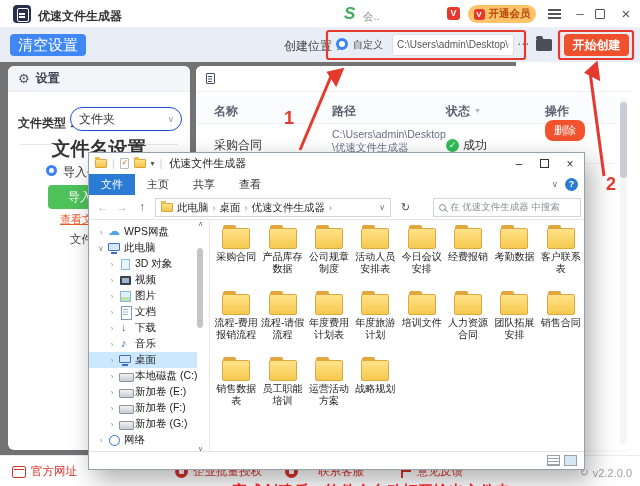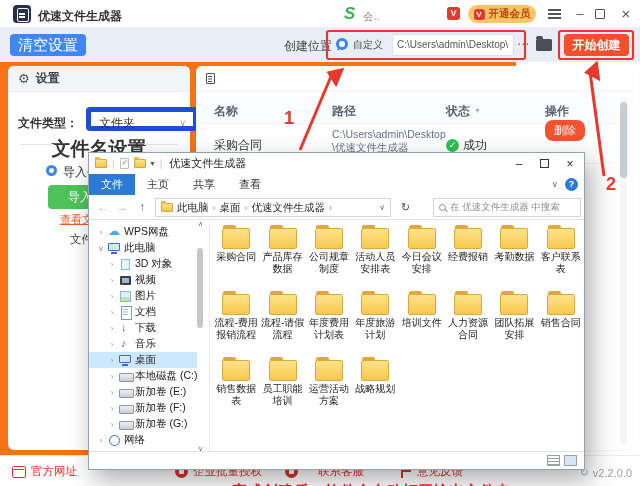--- a/index.html
+++ b/index.html
@@ -1,18 +1,18 @@
 <!DOCTYPE html>
 <html><head>
 <meta charset="utf-8">
 <style>
   * { margin:0; padding:0; box-sizing:border-box; }
   html,body { width:640px; height:486px; overflow:hidden; }
   body { font-family:"Liberation Sans","DejaVu Sans",sans-serif; background:#fff; position:relative; }
-  .page { position:absolute; inset:0; width:516px; height:486px; background:#f97316; }
+  .page { position:absolute; inset:0; width:516px; height:486px; background:#737373; }
 
   
   .titlebar { position:absolute; left:0; top:0; width:640px; height:28px; background:#fff; border-bottom:1px solid #eef0f4; z-index:2; }
   .appicon { position:absolute; left:13px; top:5px; width:18px; height:18px; background:#262f4d; border-radius:4px; }
   .appicon::before { content:''; position:absolute; left:4px; top:3px; width:10px; height:12px; border:1.2px solid #fff; border-radius:2px; }
   .appicon::after { content:''; position:absolute; left:6px; top:8px; width:6px; height:1.5px; background:#fff; box-shadow:0 3px 0 #fff; }
   .apptitle { position:absolute; left:38px; top:8px; font-size:12px; font-weight:bold; color:#333; }
   .slogo { position:absolute; left:344px; top:4px; font-size:17px; font-weight:bold; font-style:italic; color:#3fae5a; }
   .member-short { position:absolute; left:363px; top:10px; font-size:10.5px; color:#888; }
   .vip-sq { position:absolute; width:13px; height:13px; background:#e6392e; border-radius:3px; color:#fff; font-size:9px; font-weight:bold; text-align:center; line-height:13px; }
@@ -39,21 +39,21 @@
   .dkfolder { position:absolute; left:536px; top:11px; width:16px; height:12px; background:#4a4f57; border-radius:1.5px; }
   .dkfolder::before { content:''; position:absolute; top:-3px; left:0; width:7px; height:3px; background:#4a4f57; border-radius:2px 2px 0 0; }
   .btn-start { position:absolute; left:564px; top:6px; width:65px; height:22px; background:#f0512c; color:#fff; font-size:12px; font-weight:bold; text-align:center; line-height:22px; border-radius:4px; }
 
   
   .card { position:absolute; background:#fff; border-radius:6px; box-shadow:0 1px 2px rgba(30,50,90,.06); }
   .left-card { left:8px; top:66px; width:182px; height:384px; }
   .panel-head { height:26px; background:#f3f5f9; border-radius:6px 6px 0 0; border-bottom:1px solid #eceef3; display:flex; align-items:center; gap:6px; padding:0 10px; font-size:12px; font-weight:bold; color:#3c4350; }
   .gear { color:#4a5264; font-size:13px; }
   .ftype-label { position:absolute; left:10px; top:49px; font-size:12px; font-weight:bold; color:#333; }
-  .dropdown { position:absolute; left:62px; top:41px; width:112px; height:24px; border:5px solid #1d4ed8; border-radius:4px; background:#fff; font-size:12px; color:#333; line-height:22px; padding:0 8px;margin-left:16px; }
+  .dropdown { position:absolute; left:62px; top:41px; width:112px; height:24px; border:1px solid #1d4ed8; border-radius:12px; background:#fff; font-size:12px; color:#333; line-height:22px; padding:0 8px; }
   .dropdown .dd-arrow { position:absolute; right:7px; top:0; color:#999; font-size:9px; line-height:22px; }
   .sec-title { position:absolute; left:0; top:70px; width:100%; text-align:center; font-size:19px; font-weight:bold; color:#333; }
   .sec-title::before,.sec-title::after { content:''; position:absolute; top:8px; width:34px; height:1px; background:#e3e6ec; }
   .sec-title::before { left:12px; } .sec-title::after { right:12px; }
   .r-import { position:absolute; left:38px; top:99px; width:11px; height:11px; border-width:3px; }
   .lbl-import { position:absolute; left:55px; top:98px; font-size:12px; color:#333; }
   .btn-importfile { position:absolute; left:40px; top:119px; width:88px; height:24px; background:#4fc25a; color:#fff; font-size:12px; text-align:center; line-height:24px; border-radius:4px; }
   .link-view { position:absolute; left:52px; top:146px; font-size:11px; color:#f05a28; text-decoration:underline; }
   .txt-file { position:absolute; left:62px; top:166px; font-size:11.5px; color:#444; }
 

